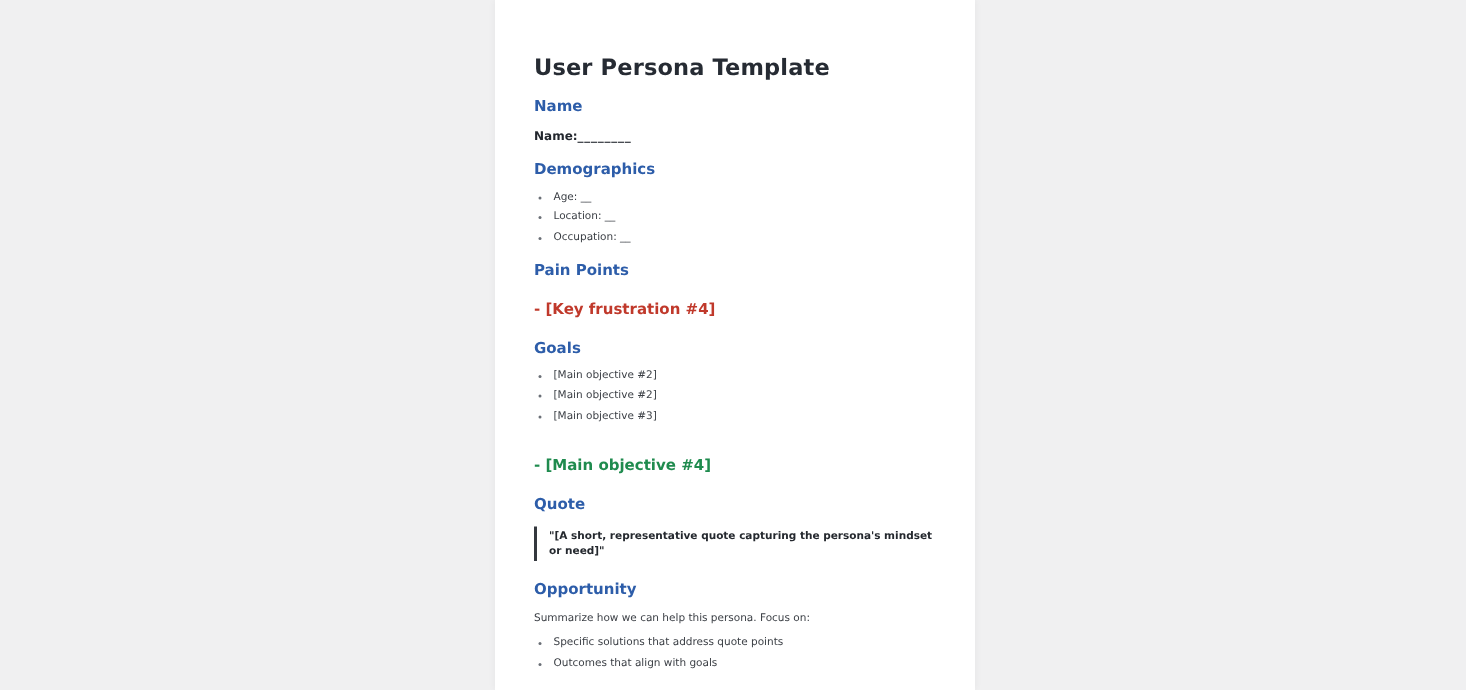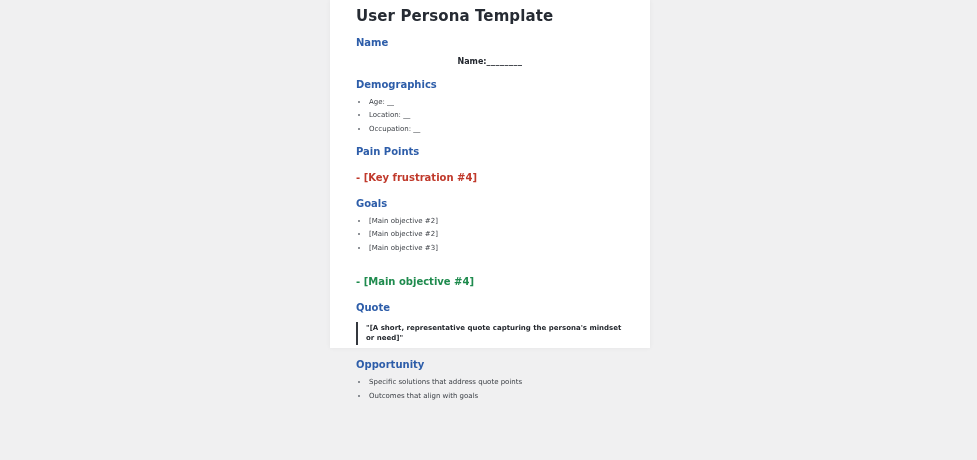--- a/index.html
+++ b/index.html
@@ -12,24 +12,24 @@
     background: #f0f0f1;
     font-family: "DejaVu Sans", "Liberation Sans", sans-serif;
     overflow: hidden;
     position: relative;
   }
   .doc-panel {
     position: absolute;
     left: 330px;
     top: 0;
     width: 320px;
-    height: 348px;
+    height: 460px;
     background: #ffffff;
     box-sizing: border-box;
-    padding: 7px 26px 20px 26px;
+    padding: 36px 26px 20px 26px;
     box-shadow: 0 0 5px rgba(0,0,0,0.05);
   }
   h1.doc-title {
     font-size: 15px;
     line-height: 1.25;
     font-weight: 700;
     color: #262b33;
     margin: 0 0 11px 0;
     letter-spacing: 0.1px;
   }
@@ -38,21 +38,20 @@
     line-height: 1.2;
     font-weight: 700;
     color: #2d5da9;
     margin: 13px 0 8px 0;
   }
   p.name-line {
     font-size: 8px;
     font-weight: 700;
     color: #23272e;
     margin: 0 0 2px 0;
-    text-align: center;
   }
   p.name-line .blank {
     font-weight: 700;
     letter-spacing: 0.5px;
   }
   p.body-text {
     font-size: 7px;
     color: #3a3e44;
     margin: 0 0 7px 0;
     line-height: 1.4;
@@ -115,19 +114,20 @@
     <li>[Main objective #2]</li>
     <li>[Main objective #2]</li>
     <li>[Main objective #3]</li>
   </ul>
   <p class="highlight-line green">- [Main objective #4]</p>
 
   <h2 class="section-heading">Quote</h2>
   <blockquote class="quote-block">"[A short, representative quote capturing the persona's mindset or need]"</blockquote>
 
   <h2 class="section-heading">Opportunity</h2>
+  <p class="body-text">Summarize how we can help this persona. Focus on:</p>
   <ul class="bullet-list">
     <li>Specific solutions that address quote points</li>
     <li>Outcomes that align with goals</li>
 
   </ul>
 
 </div>
 
 </body></html>

